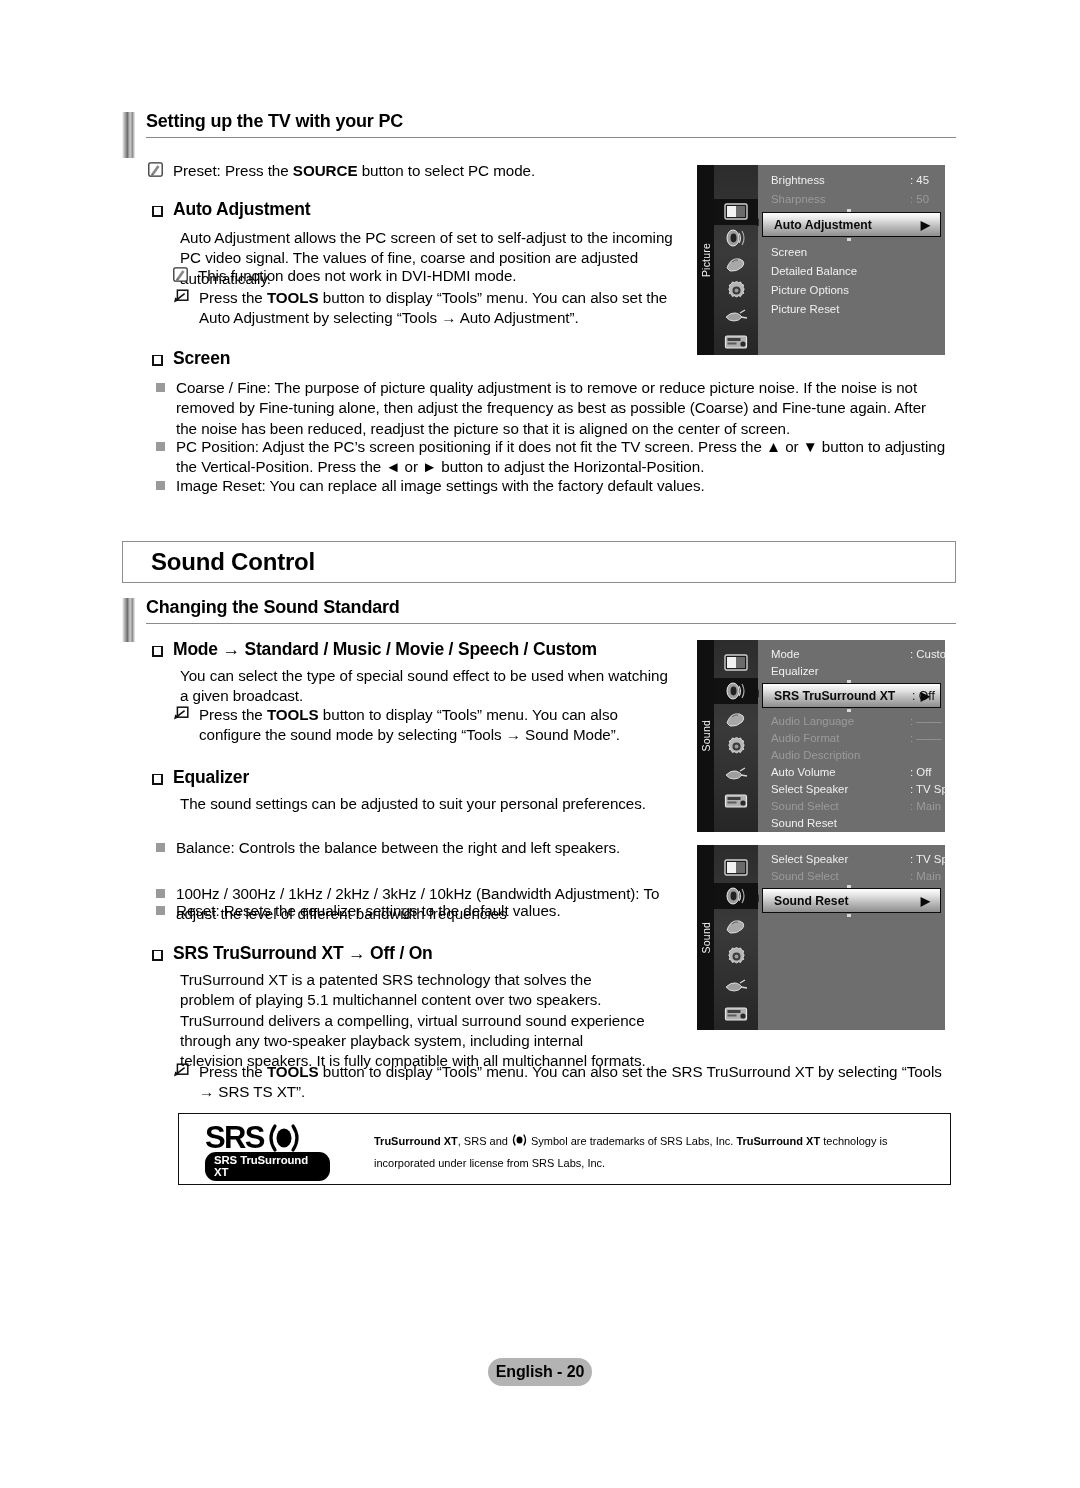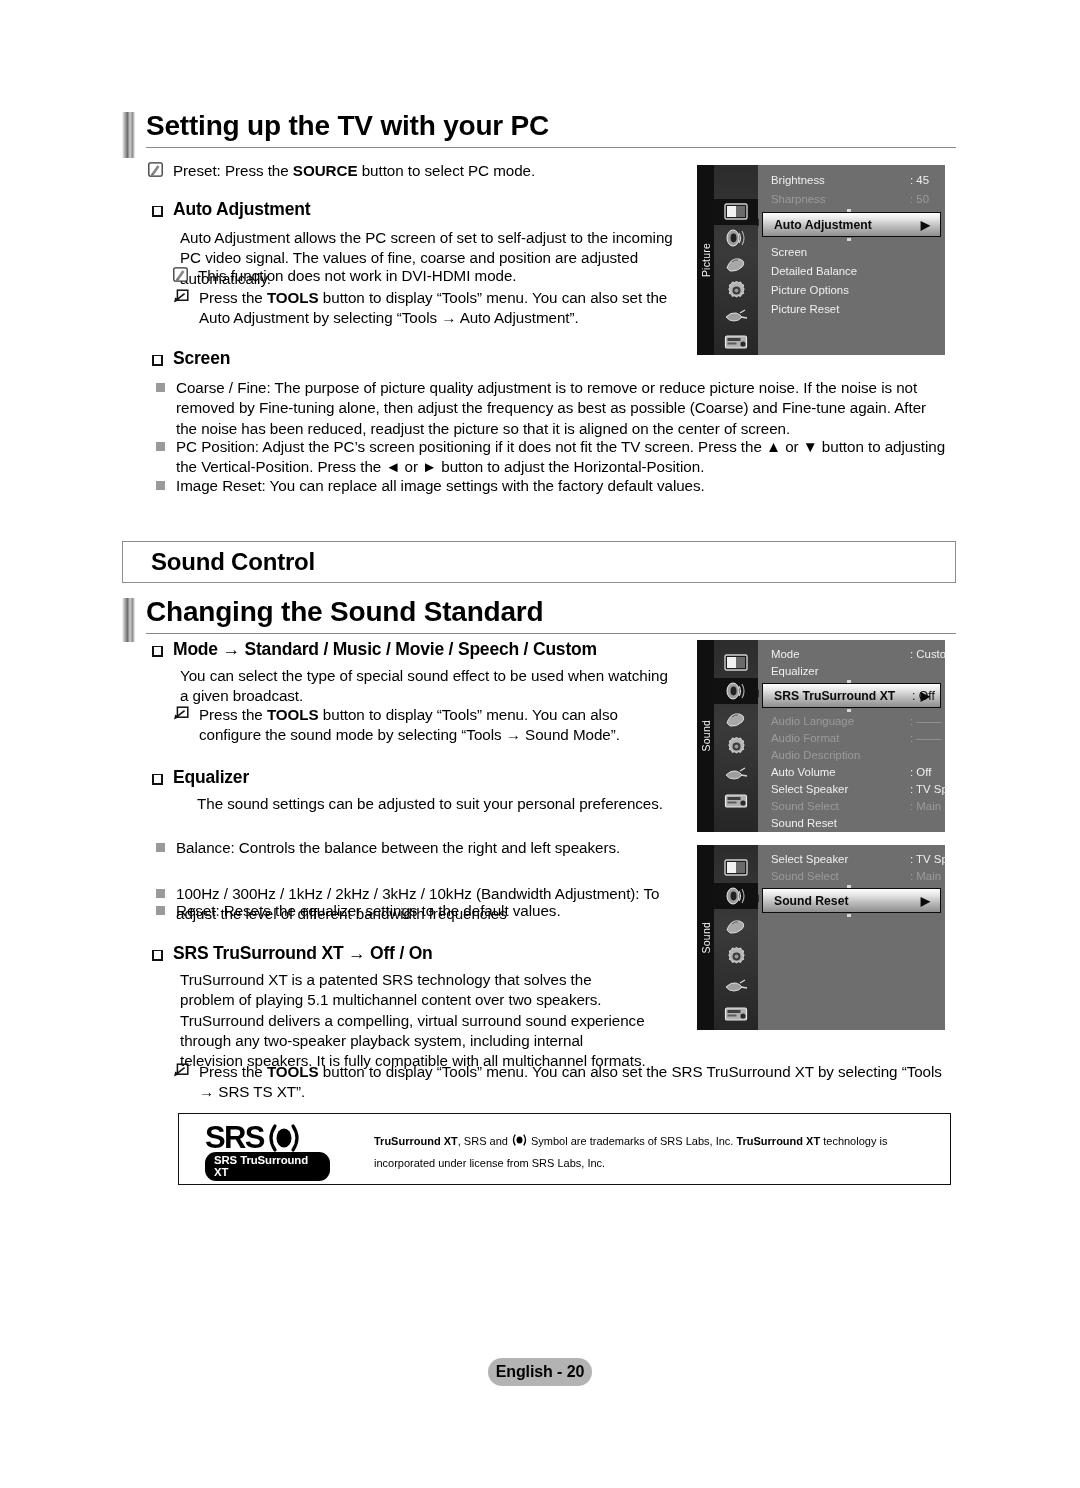--- a/index.html
+++ b/index.html
@@ -16,21 +16,21 @@
 
   
   .mainhead-wrap{position:absolute;display:flex;align-items:flex-start;}
   .metalbar{
     width:13px;
     background:linear-gradient(to right,#ffffff 0%,#b9b9b9 18%,#6e6e6e 42%,#cfcfcf 62%,#8d8d8d 80%,#f2f2f2 100%);
     margin-right:11px;
     flex:0 0 auto;
   }
   .mainhead{
-    font-size:28px;font-weight:bold;letter-spacing:-0.2px;
+    font-size:18px;font-weight:bold;letter-spacing:-0.2px;
     line-height:1.0;
     padding-bottom:7px;
     white-space:nowrap;
   }
   .headrule{border-bottom:1.5px solid #8a8a8a;}
 
   .sectionbox{
     position:absolute;
     border:1.5px solid #8d8d8d;
     box-sizing:border-box;
@@ -317,21 +317,21 @@
         <path d="M1.0 13.4 L2.2 8.6 L6.2 11.1 Z" fill="#111"></path>
       </svg>
     </span>
     <span class="body"><span>Press the </span><b>TOOLS</b><span> button to display “Tools” menu. You can also configure the sound mode by selecting “Tools → Sound Mode”.</span></span>
   </div>
 
   <div class="sub-h" style="left:152px;top:768px;">
     <span class="sq-open"></span>
     <span class="lbl">Equalizer</span>
   </div>
-  <div class="txt" style="left:180px;top:794px;width:500px;text-align:center;">The sound settings can be adjusted to suit your personal preferences.</div>
+  <div class="txt" style="left:180px;top:794px;width:500px;">The sound settings can be adjusted to suit your personal preferences.</div>
 
   <div class="li" style="left:156px;top:838px;width:520px;">
     <span class="bsq"></span>
     <span class="body">Balance: Controls the balance between the right and left speakers.</span>
   </div>
   <div class="li" style="left:156px;top:884px;width:520px;">
     <span class="bsq"></span>
     <span class="body">100Hz / 300Hz / 1kHz / 2kHz / 3kHz / 10kHz (Bandwidth Adjustment): To adjust the level of different bandwidth frequencies</span>
   </div>
   <div class="li" style="left:156px;top:901px;width:520px;">

